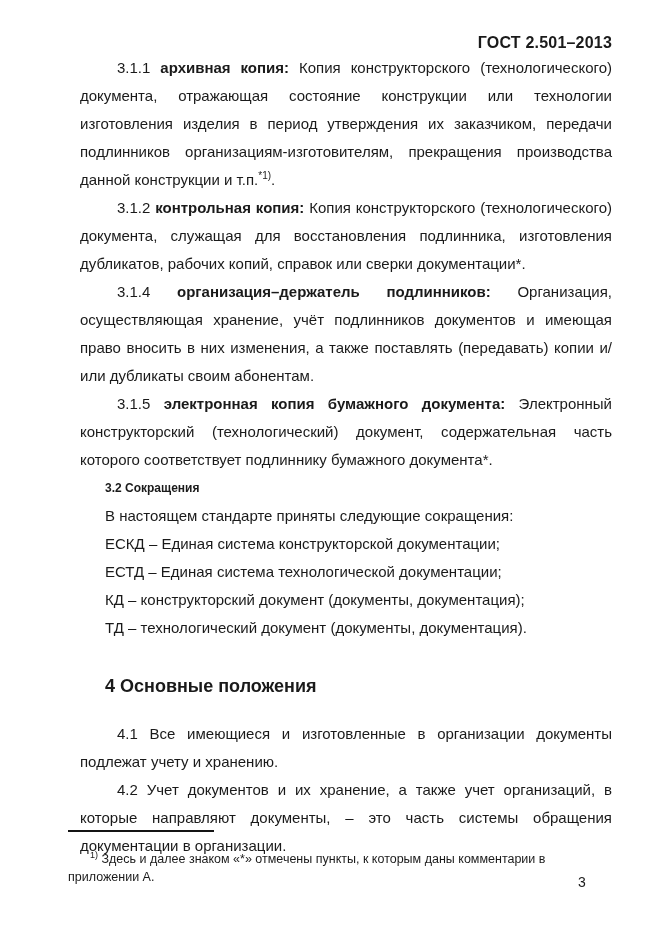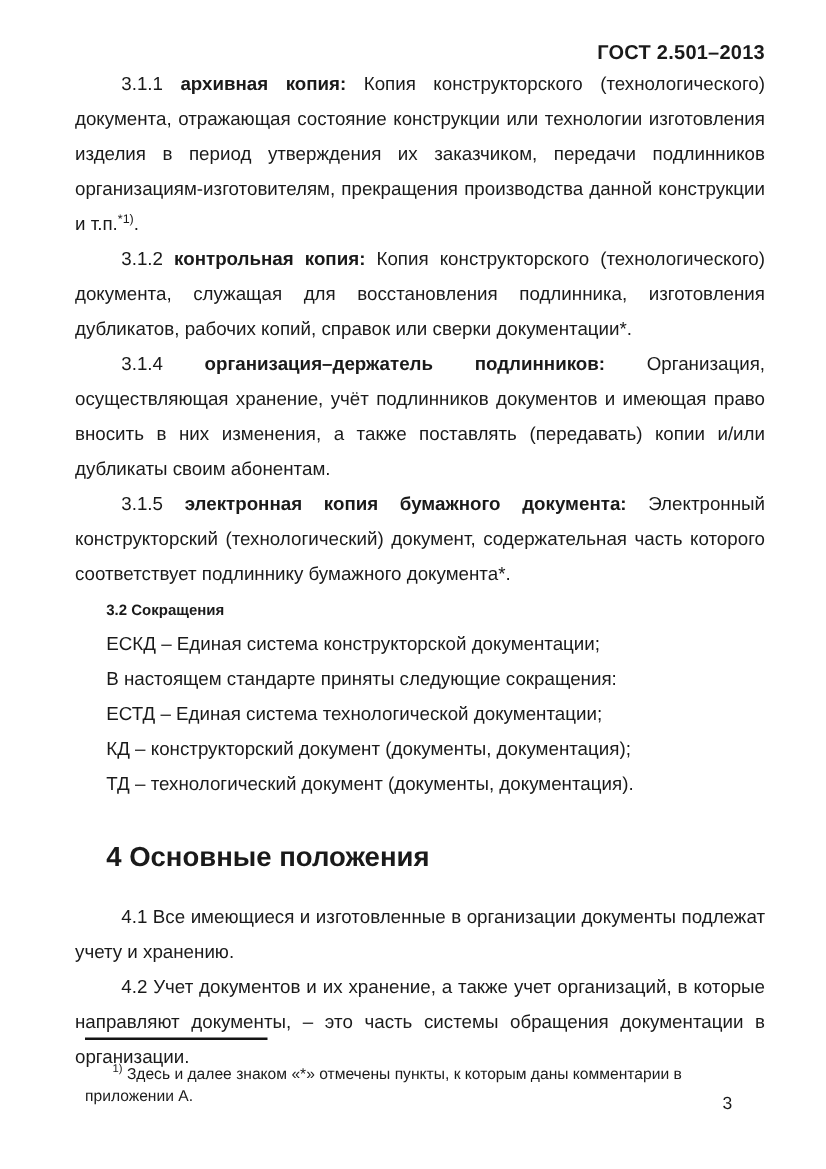--- a/index.html
+++ b/index.html
@@ -6,21 +6,21 @@
   .page {
     position: relative;
     width: 661px;
     height: 935px;
     background: #ffffff;
     font-family: "Liberation Sans", sans-serif;
     font-size: 15px;
     line-height: 28px;
     color: #1a1a1a;
     box-sizing: border-box;
-    padding: 32px 49px 0 48px;
+    padding: 32px 49px 0 68px;
     overflow: hidden;
   }
   .doc-header {
     text-align: right;
     font-weight: bold;
     font-size: 16px;
     line-height: 22px;
     letter-spacing: 0.2px;
   }
   p { margin: 0; }
@@ -35,21 +35,21 @@
     text-align: left;
   }
   .h-sub {
     font-weight: bold;
     text-indent: 37px;
     font-size: 12px;
   }
   .h-main {
     font-weight: bold;
     text-indent: 37px;
-    font-size: 22px;
+    font-size: 18px;
     margin-top: 30px;
   }
   .p41 { margin-top: 20px; }
   sup.ref {
     font-size: 10px;
     line-height: 0;
     vertical-align: super;
   }
   .footnote {
     position: absolute;
@@ -108,22 +108,22 @@
     <span>Организация, осуществляющая хранение, учёт подлинников документов и имеющая право вносить в них изменения, а также поставлять (передавать) копии и/или дубликаты своим абонентам.</span><sup class="ref"></sup><span></span>
   </p>
 
   <p class="para">
     <span>3.1.5</span>
     <b>электронная копия бумажного документа:</b>
     <span>Электронный конструкторский (технологический) документ, содержательная часть которого соответствует подлиннику бумажного документа*.</span><sup class="ref"></sup><span></span>
   </p>
 
   <p class="h-sub">3.2 Сокращения</p>
+  <p class="list-para">В настоящем стандарте приняты следующие сокращения:</p>
   <p class="list-para">ЕСКД – Единая система конструкторской документации;</p>
-  <p class="list-para">В настоящем стандарте приняты следующие сокращения:</p>
   <p class="list-para">ЕСТД – Единая система технологической документации;</p>
   <p class="list-para">КД – конструкторский документ (документы, документация);</p>
   <p class="list-para">ТД – технологический документ (документы, документация).</p>
 
   <p class="h-main">4 Основные положения</p>
   <p class="para p41">4.1 Все имеющиеся и изготовленные в организации документы подлежат учету и хранению.</p>
   <p class="para">4.2 Учет документов и их хранение, а также учет организаций, в которые направляют документы, – это часть системы обращения документации в организации.</p>
 
   <div class="footnote">
     <div class="fn-rule"></div>

